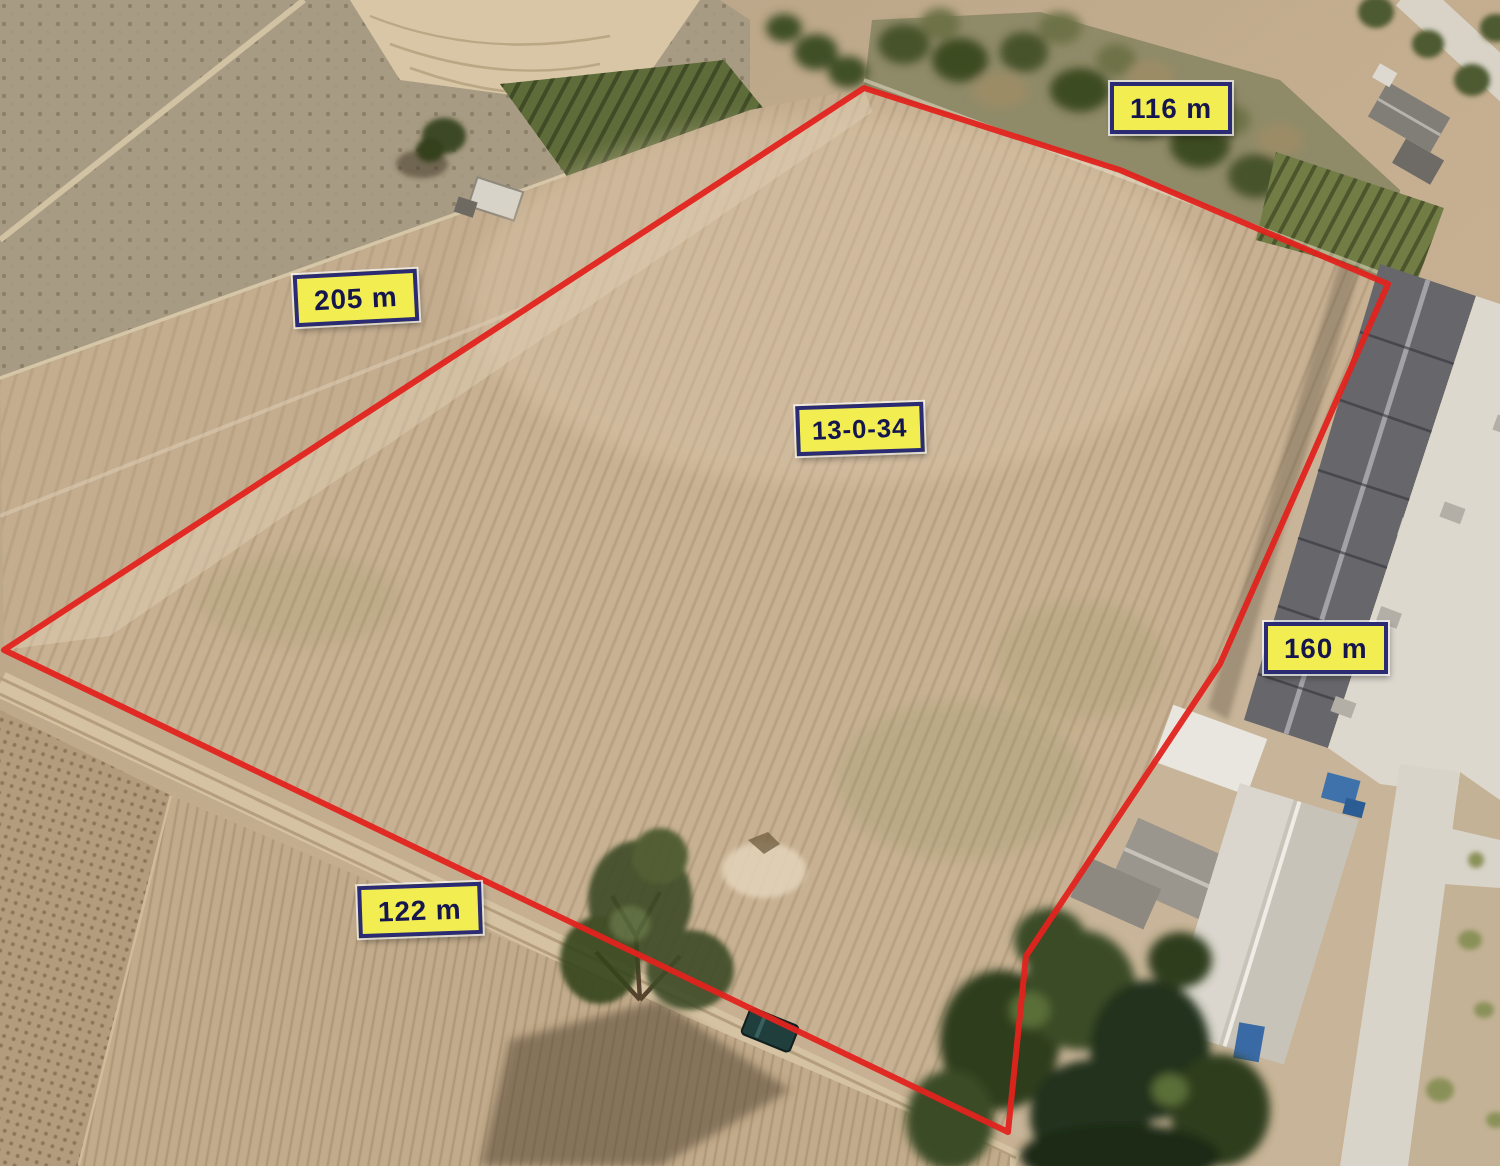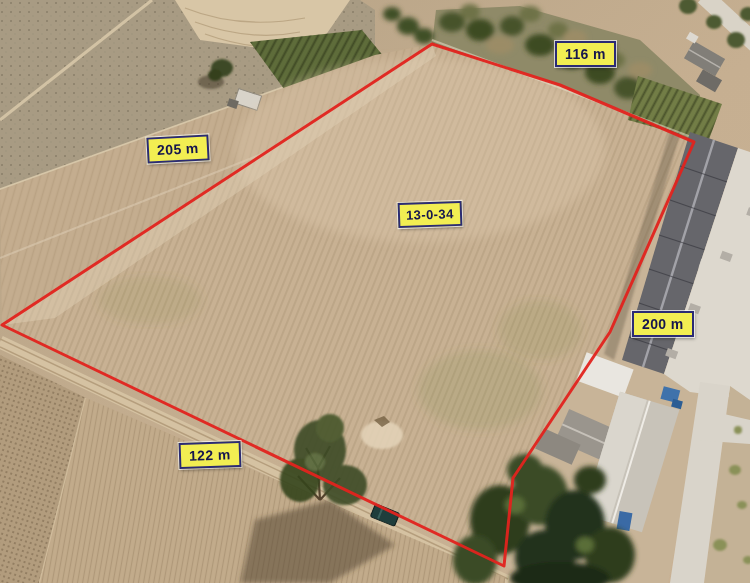--- a/index.html
+++ b/index.html
@@ -245,15 +245,15 @@
     <ellipse cx="515" cy="505" rx="10" ry="9" fill="#5a6e38"></ellipse>
     <ellipse cx="585" cy="545" rx="9" ry="8" fill="#5a6e38"></ellipse>
   </g>
 
   <path class="boundary" d="M432,44 L560,85 L694,142 L610,332 L513,478 L504,566 L2,325 Z"></path>
 </svg>
 
 <div class="plot-label" style="left:555px;top:41px;">116 m</div>
 <div class="plot-label" style="left:147px;top:136px;transform:rotate(-3deg);">205 m</div>
 <div class="plot-label small" style="left:398px;top:202px;transform:rotate(-2deg);">13-0-34</div>
-<div class="plot-label" style="left:632px;top:311px;">200 m</div>
+<div class="plot-label" style="left:632px;top:311px;">160 m</div>
 <div class="plot-label" style="left:179px;top:442px;transform:rotate(-2deg);">122 m</div>
 </div>
 
 </body></html>

